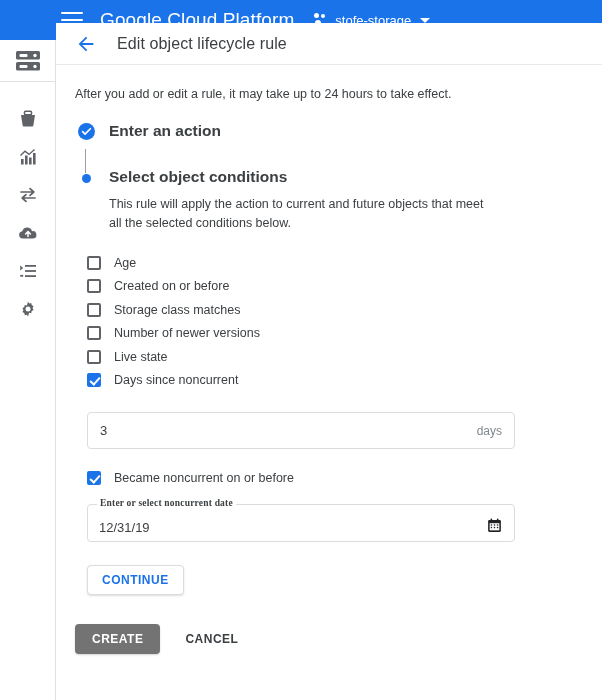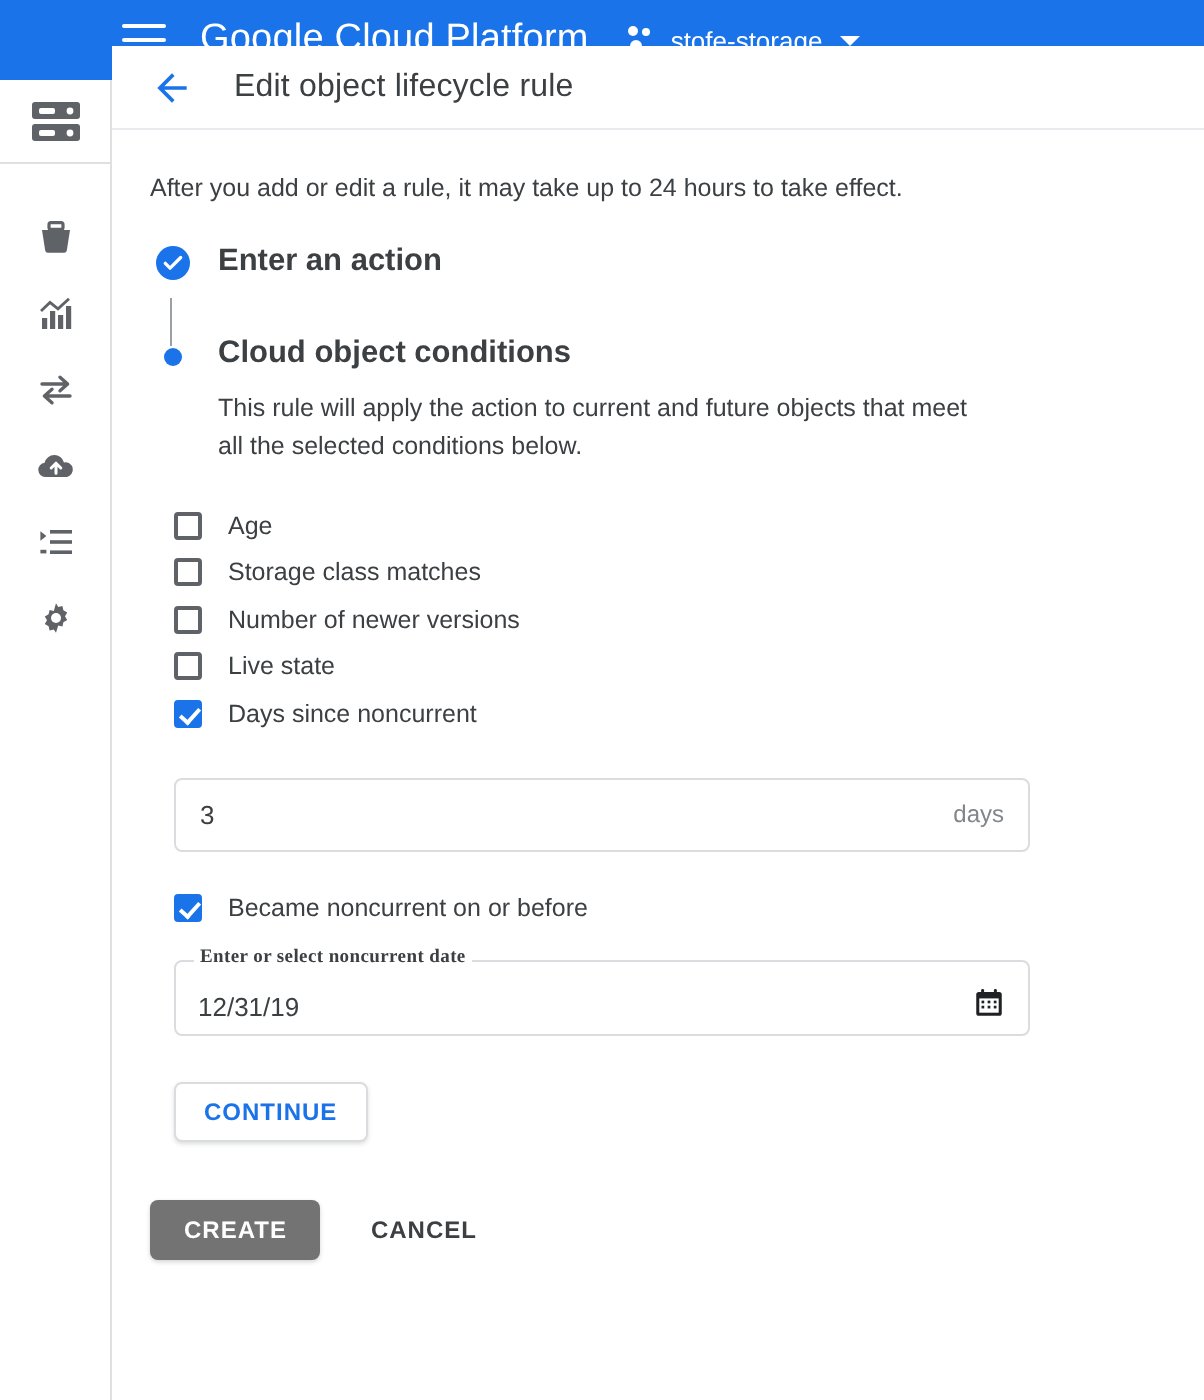--- a/index.html
+++ b/index.html
@@ -297,33 +297,37 @@
     </div>
 
     <div class="connector"></div>
     <div class="step-gap"></div>
 
     <div class="step">
       <div class="step-marker">
         <div class="dot-active"></div>
       </div>
       <div class="step-body">
-        <div class="step-title">Cloud object conditions</div>
+        <div class="step-title">Select object conditions</div>
         <div class="step-desc">This rule will apply the action to current and future objects that meet all the selected conditions below.</div>
       </div>
     </div>
   </div>
 
   <div class="cond-list">
 
     <div class="cb-row">
       <span class="cb"></span>
       <span class="cb-label">Age</span>
     </div>
 
+    <div class="cb-row">
+      <span class="cb"></span>
+      <span class="cb-label">Created on or before</span>
+    </div>
 
     <div class="cb-row">
       <span class="cb"></span>
       <span class="cb-label">Storage class matches</span>
     </div>
 
     <div class="cb-row">
       <span class="cb"></span>
       <span class="cb-label">Number of newer versions</span>
     </div>

